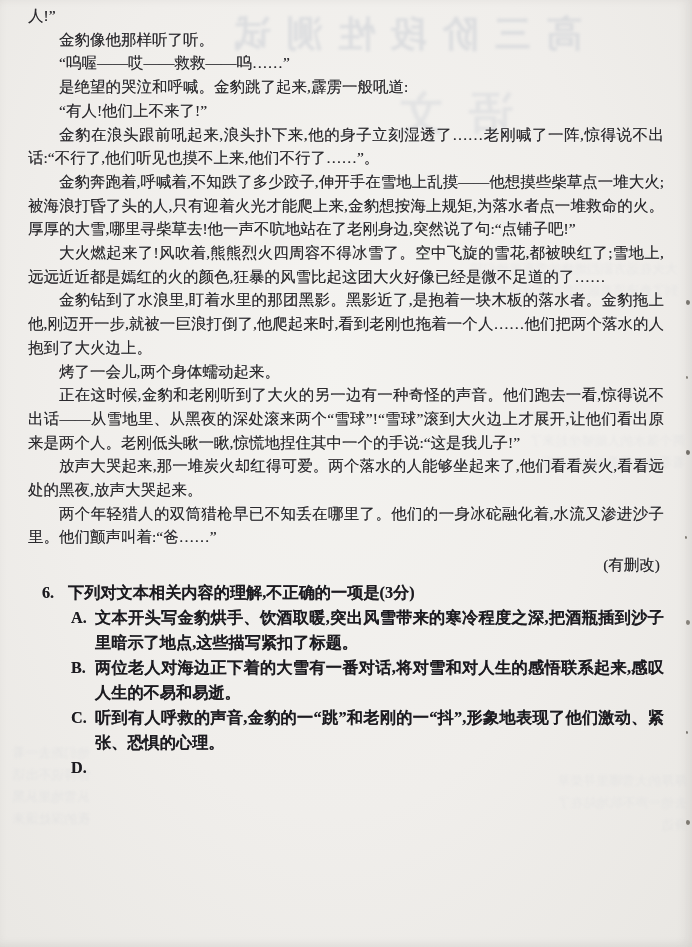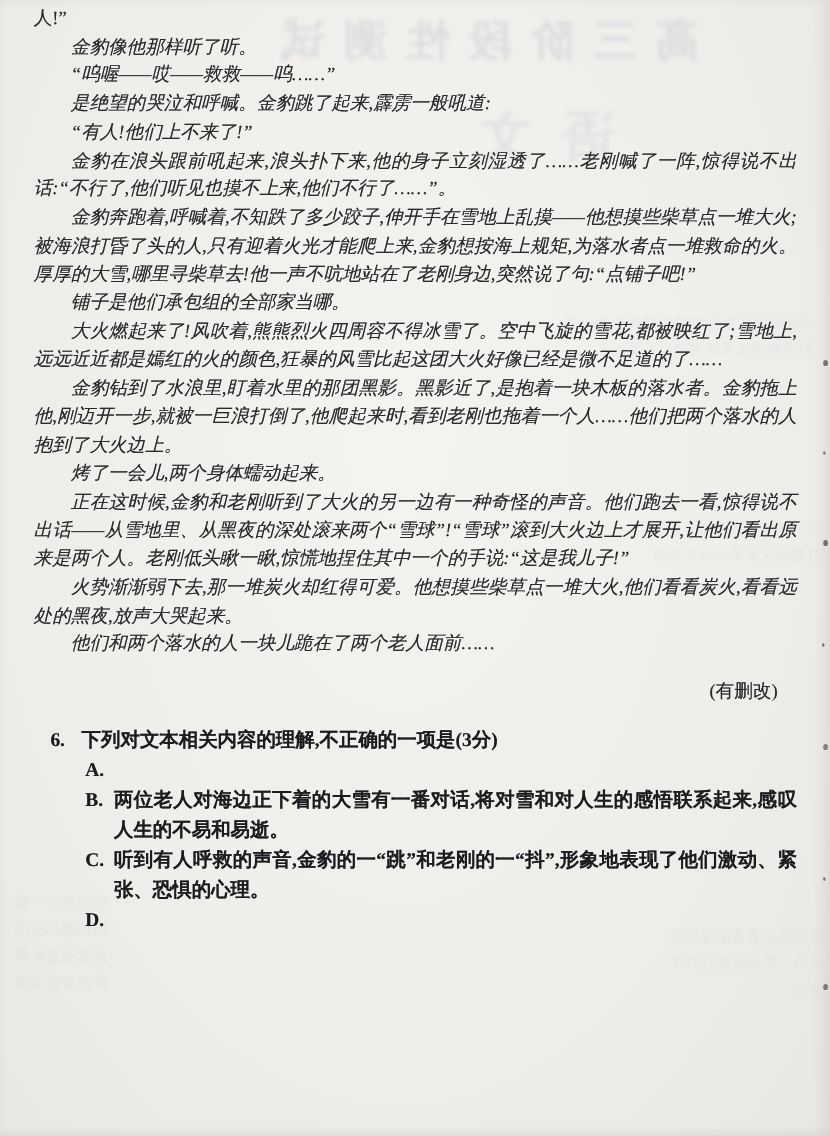--- a/index.html
+++ b/index.html
@@ -43,23 +43,23 @@
       -1px 430px 0 -1px #56524b,
       0 520px 0 0 #5d584f;
   }
   
   .content{
     position:absolute;left:28px;top:4px;width:636px;
     font-size:15.5px;line-height:23.7px;
     color:#2a292d;text-align:justify;
     text-shadow:0 0 .4px rgba(42,41,45,.55);
   }
-  .para{margin:0;text-indent:2em;font-style:italic;}
+  .para{margin:0;text-indent:2em;}
   .cont{margin:0;text-indent:0;}
-  .attribution{margin:16px;text-align:right;text-indent:0;}
+  .attribution{margin:4px;text-align:right;text-indent:0;}
   
   .question{
     margin-top:4px;
     font-size:16.2px;line-height:25px;
     color:#1c1b20;font-weight:600;
     text-shadow:0 0 .4px rgba(28,27,32,.6);
   }
   .stem{display:flex;padding-left:14px;}
   .qnum{flex:none;width:26px;}
   .option{display:flex;padding-left:43px;}
@@ -80,36 +80,36 @@
   <div class="edge-specks"></div>
 
   <div class="content">
     <p class="cont">人!”</p>
     <p class="para">金豹像他那样听了听。</p>
     <p class="para">“呜喔——哎——救救——呜……”</p>
     <p class="para">是绝望的哭泣和呼喊。金豹跳了起来,霹雳一般吼道:</p>
     <p class="para">“有人!他们上不来了!”</p>
     <p class="para">金豹在浪头跟前吼起来,浪头扑下来,他的身子立刻湿透了……老刚喊了一阵,惊得说不出话:“不行了,他们听见也摸不上来,他们不行了……”。</p>
     <p class="para">金豹奔跑着,呼喊着,不知跌了多少跤子,伸开手在雪地上乱摸——他想摸些柴草点一堆大火;被海浪打昏了头的人,只有迎着火光才能爬上来,金豹想按海上规矩,为落水者点一堆救命的火。厚厚的大雪,哪里寻柴草去!他一声不吭地站在了老刚身边,突然说了句:“点铺子吧!”</p>
-    <p class="para">铺子是他们承包组的全部家当哪。</p>
     <p class="para">大火燃起来了!风吹着,熊熊烈火四周容不得冰雪了。空中飞旋的雪花,都被映红了;雪地上,远远近近都是嫣红的火的颜色,狂暴的风雪比起这团大火好像已经是微不足道的了……</p>
     <p class="para">金豹钻到了水浪里,盯着水里的那团黑影。黑影近了,是抱着一块木板的落水者。金豹拖上他,刚迈开一步,就被一巨浪打倒了,他爬起来时,看到老刚也拖着一个人……他们把两个落水的人抱到了大火边上。</p>
     <p class="para">烤了一会儿,两个身体蠕动起来。</p>
     <p class="para">正在这时候,金豹和老刚听到了大火的另一边有一种奇怪的声音。他们跑去一看,惊得说不出话——从雪地里、从黑夜的深处滚来两个“雪球”!“雪球”滚到大火边上才展开,让他们看出原来是两个人。老刚低头瞅一瞅,惊慌地捏住其中一个的手说:“这是我儿子!”</p>
-    <p class="para">火势渐渐弱下去,那一堆炭火却红得可爱。他想摸些柴草点一堆大火,他们看看炭火,看看远处的黑夜,放声大哭起来。</p>
-    <p class="para">他们和两个落水的人一块儿跪在了两个老人面前……</p>
+    <p class="para">放声大哭起来,那一堆炭火却红得可爱。两个落水的人能够坐起来了,他们看看炭火,看看远处的黑夜,放声大哭起来。</p>
+    <p class="para">两个年轻猎人的双筒猎枪早已不知丢在哪里了。他们的一身冰砣融化着,水流又渗进沙子里。他们颤声叫着:“爸……”</p>
     <p class="attribution">(有删改)</p>
 
     <div class="question">
       <div class="stem">
         <span class="qnum">6.</span>
         <span class="qtext">下列对文本相关内容的理解,不正确的一项是(3分)</span>
       </div>
       <div class="option">
         <span class="olabel">A.</span>
+        <span class="otext">文本开头写金豹烘手、饮酒取暖,突出风雪带来的寒冷程度之深,把酒瓶插到沙子里暗示了地点,这些描写紧扣了标题。</span>
       </div>
       <div class="option">
         <span class="olabel">B.</span>
         <span class="otext">两位老人对海边正下着的大雪有一番对话,将对雪和对人生的感悟联系起来,感叹人生的不易和易逝。</span>
       </div>
       <div class="option">
         <span class="olabel">C.</span>
         <span class="otext">听到有人呼救的声音,金豹的一“跳”和老刚的一“抖”,形象地表现了他们激动、紧张、恐惧的心理。</span>
       </div>
       <div class="option">

